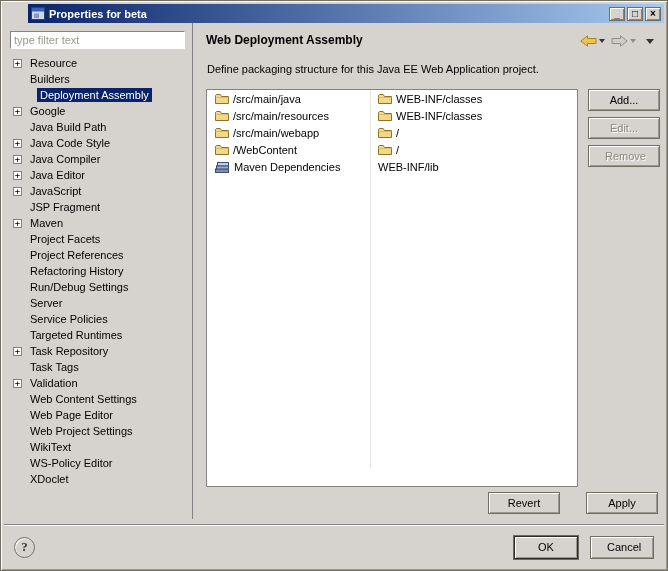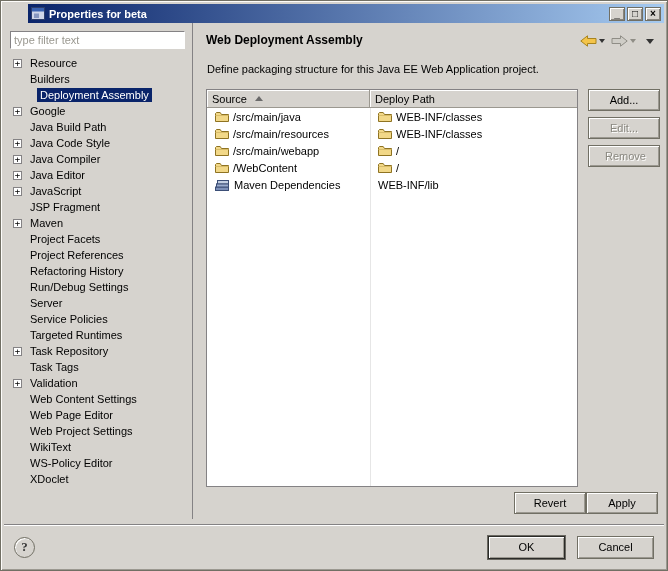--- a/index.html
+++ b/index.html
@@ -94,41 +94,41 @@
 
   .btn {
     height: 22px; background: #d6d3ce; color: #000;
     border: 1px solid #716f64;
     box-shadow: inset 1px 1px 0 #fff, inset -1px -1px 0 #9b9890;
     font: 11px "Liberation Sans", sans-serif; padding: 0 16px; cursor: default;
   }
   .btn.disabled { color: #8a8880; text-shadow: 1px 1px 0 #fff; }
   .side-buttons .btn { width: 72px; }
 
-  .revert-row { position: absolute; right: 6px; bottom: 11px; display: flex; }
+  .revert-row { position: absolute; right: 6px; bottom: 11px; display: flex; gap: 26px; }
   .revert-row .btn { width: 72px; }
 
   
   .footer-sep {
     position: absolute; left: 3px; right: 3px; bottom: 44px; height: 2px;
     border-top: 1px solid #848284; border-bottom: 1px solid #fff;
   }
   .footer {
     position: absolute; left: 3px; right: 3px; bottom: 3px; height: 40px;
     display: flex; align-items: center; padding: 0 10px;
   }
   .help-btn {
     width: 21px; height: 21px; border-radius: 50%;
     background: #d6d3ce; border: 1px solid #716f64;
     box-shadow: inset 1px 1px 0 #fff;
     font: bold 13px "Liberation Serif", serif; color: #3a3a3a;
     text-align: center; padding: 0; cursor: default;
   }
   .footer-spacer { flex: 1; }
-  .footer .btn { width: 77px; height: 23px; }
+  .footer .btn { width: 64px; height: 23px; }
   .footer .btn + .btn { margin-left: 12px; }
   .btn.default { border-color: #2b2b28; box-shadow: inset 1px 1px 0 #fff, inset -1px -1px 0 #9b9890, 0 0 0 1px #6a6861; }
 </style>
 </head>
 <body>
 
 <div class="dialog">
 
   <div class="titlebar">
     <span class="win-icon">
@@ -282,29 +282,20 @@
         </button>
         <button class="navbtn view">
           <span class="caret big"></span>
         </button>
       </span>
     </div>
 
     <div class="desc">Define packaging structure for this Java EE Web Application project.</div>
 
     <div class="table-wrap">
-      <div class="thead">
-        <div class="th th-source">
-          <span>Source</span>
-          <span class="sort-asc"></span>
-        </div>
-        <div class="th th-deploy">
-          <span>Deploy Path</span>
-        </div>
-      </div>
       <div class="tbody" id="tbody">
         <div class="col-line"></div>
       <div class="trow">
             <div class="tcell src">
               <span class="cell-icon">
                 <svg width="14" height="11" viewBox="0 0 14 11">
                   <path d="M0.5 2.5 L0.5 10.5 L13.5 10.5 L13.5 3.5 L6.5 3.5 L5.2 1.5 L1.5 1.5 Z" fill="#f2d888" stroke="#8f7322"></path>
                   <path d="M0.5 4.5 L13.5 4.5" stroke="#d9bd6a" fill="none"></path>
                 </svg>
               </span>

